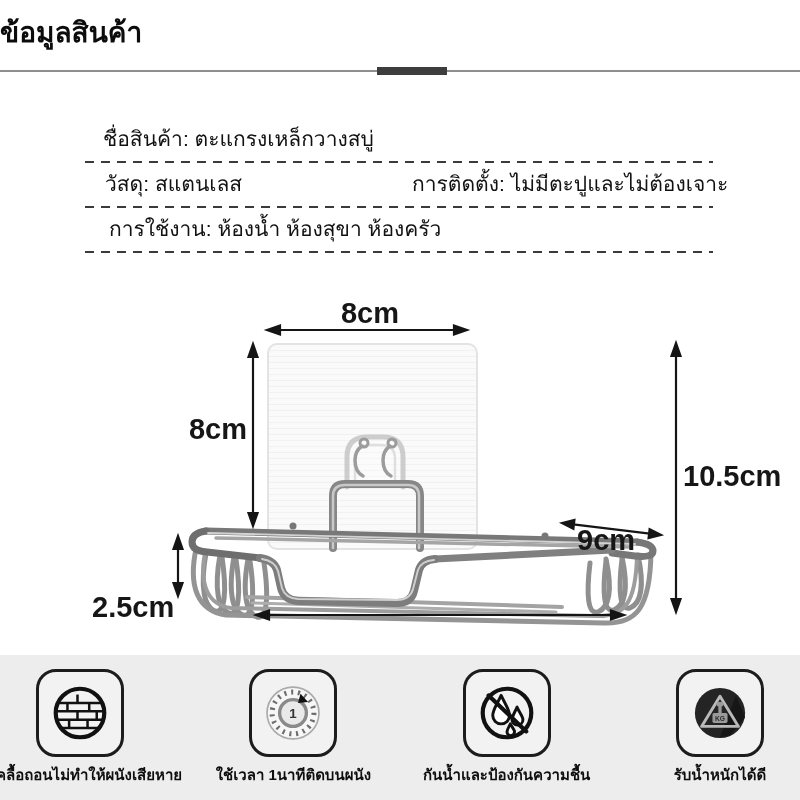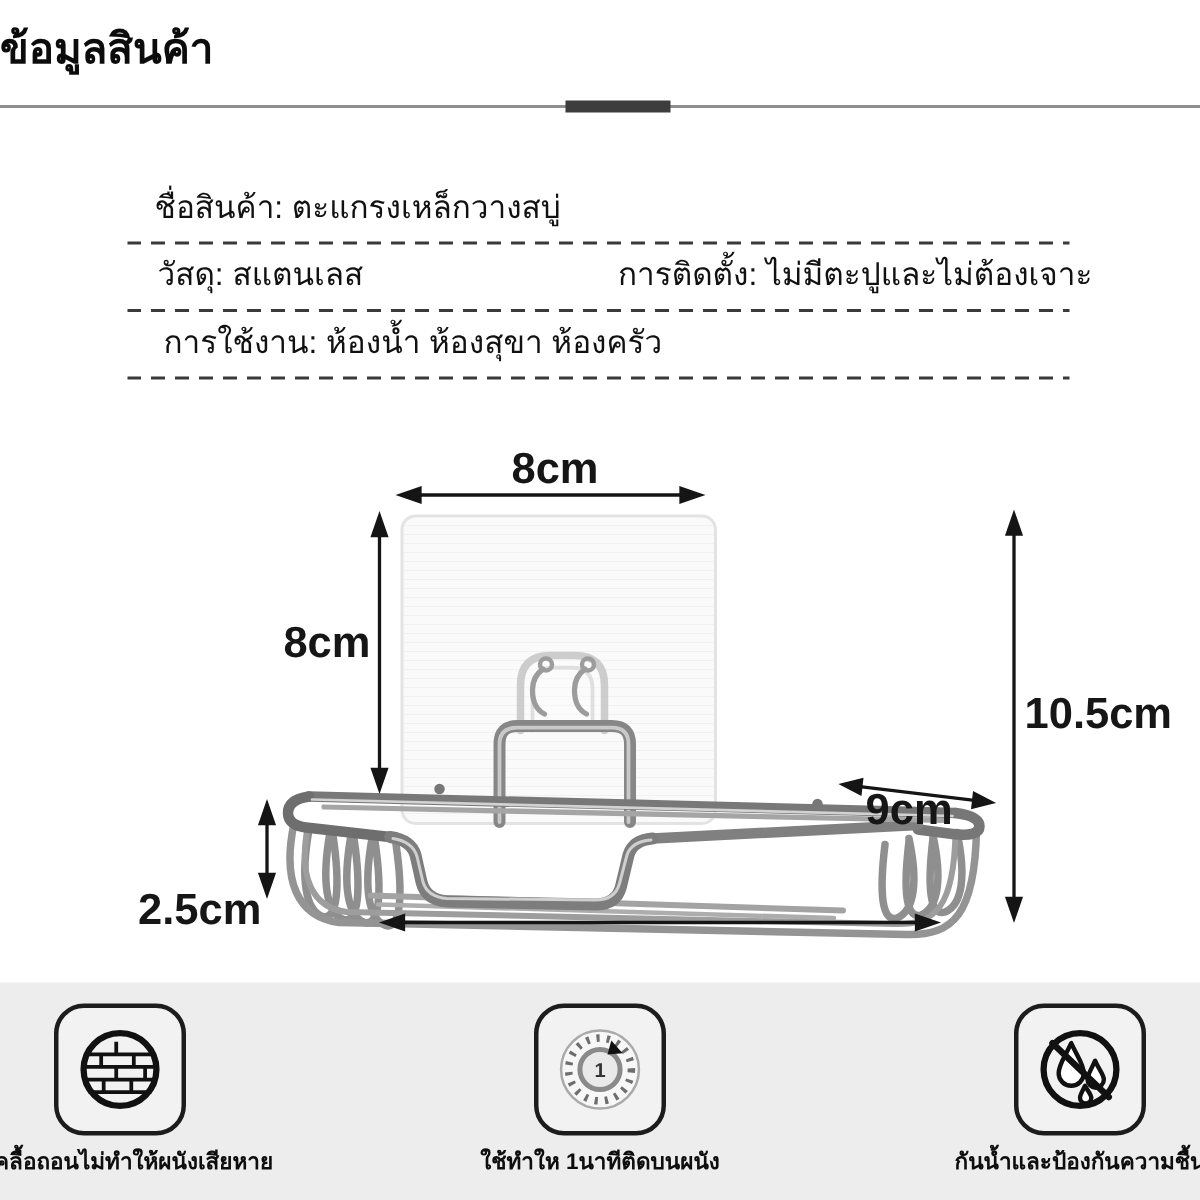--- a/index.html
+++ b/index.html
@@ -205,32 +205,46 @@
   <div class="feature">
     <div class="icon-box">
       <svg width="72" height="72" viewBox="0 0 86 86">
         <circle cx="43" cy="43" r="31" fill="#f7f7f7" stroke="#aaa" stroke-width="2"></circle>
         <circle cx="43" cy="43" r="25" fill="none" stroke="#6e6e6e" stroke-width="6" stroke-dasharray="2.5 5.7"></circle>
         <circle cx="43" cy="43" r="16" fill="#e9e9e9" stroke="#8a8a8a" stroke-width="4"></circle>
         <path d="M52,20 L61,30 L49,31 Z" fill="#111"></path>
         <text x="43" y="49" text-anchor="middle" font-size="16" font-weight="bold" fill="#333">1</text>
       </svg>
     </div>
-    <div class="caption">ใช้ทำให 1นาทีติดบนผนัง</div>
+    <div class="caption">ใช้เวลา 1นาทีติดบนผนัง</div>
   </div>
 
   <div class="feature">
     <div class="icon-box">
       <svg width="72" height="72" viewBox="0 0 86 86">
         <g fill="#fff" stroke="#111" stroke-width="3.5" stroke-linejoin="round">
           <path d="M36,22 C31,33 26,39 26,46 a10,10 0 0 0 20,0 C46,39 41,33 36,22 Z"></path>
           <path d="M55,36 C52,43 49,47 49,51 a6.5,6.5 0 0 0 13,0 C62,47 58,43 55,36 Z"></path>
           <path d="M47,56 C45,60 43,63 43,65.5 a4.5,4.5 0 0 0 9,0 C52,63 49,60 47,56 Z"></path>
         </g>
         <circle cx="43" cy="43" r="29" fill="none" stroke="#111" stroke-width="5"></circle>
         <line x1="21" y1="22" x2="66" y2="65" stroke="#111" stroke-width="5" stroke-linecap="round"></line>
       </svg>
     </div>
     <div class="caption">กันน้ำและป้องกันความชื้น</div>
   </div>
 
+  <div class="feature">
+    <div class="icon-box">
+      <svg width="72" height="72" viewBox="0 0 86 86">
+        <circle cx="43" cy="43" r="30" fill="#242424"></circle>
+        <path d="M62,22 L73,48 L55,70 L43,72 Z" fill="#161616"></path>
+        <path d="M43,23 L65,59 L21,59 Z" fill="none" stroke="#b9b9b9" stroke-width="3.5" stroke-linejoin="round"></path>
+        <rect x="39" y="30" width="8" height="5" rx="1.5" fill="#9a9a9a"></rect>
+        <rect x="41" y="34" width="4" height="10" fill="#9a9a9a"></rect>
+        <rect x="34" y="43" width="18" height="12" rx="2" fill="#9a9a9a"></rect>
+        <text x="43" y="52" text-anchor="middle" font-size="8" font-weight="bold" fill="#2b2b2b">KG</text>
+      </svg>
+    </div>
+    <div class="caption">รับน้ำหนักได้ดี</div>
+  </div>
 
 </div>
 
 </body></html>

